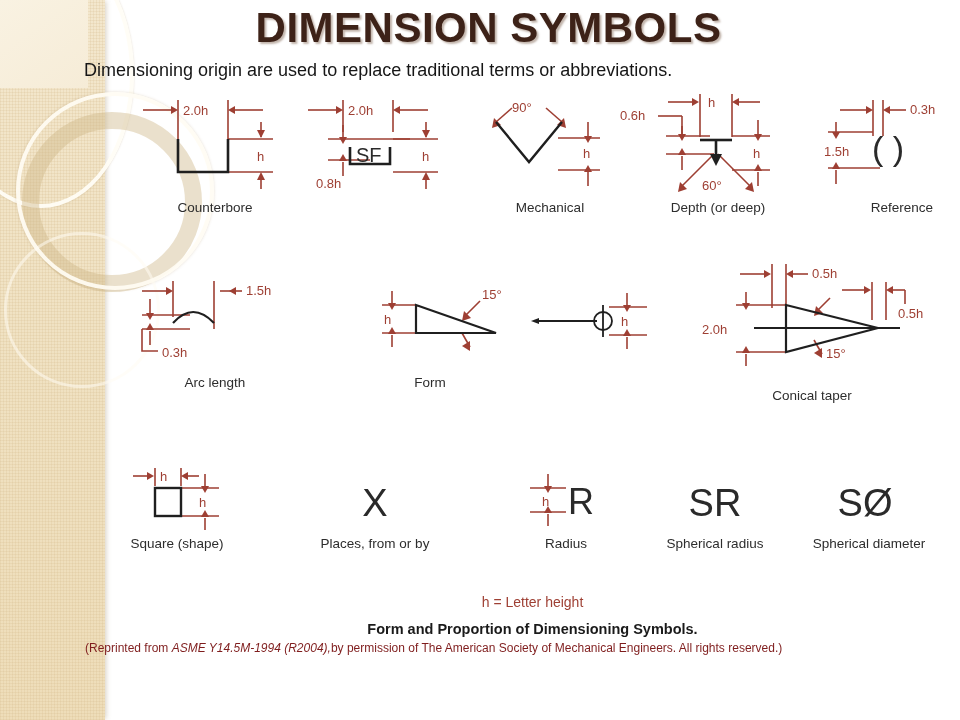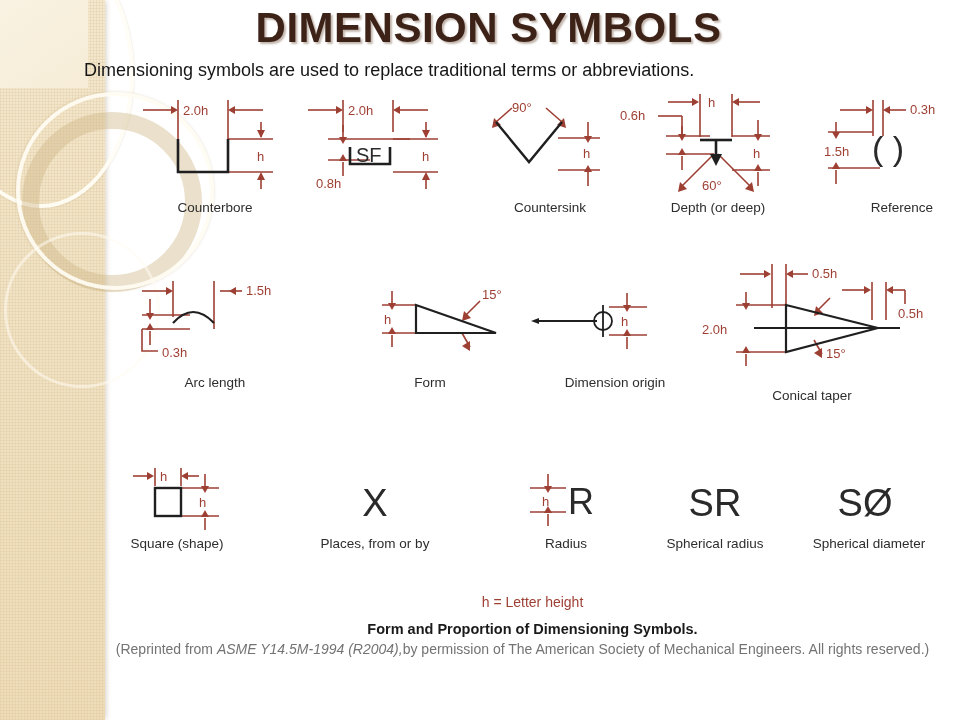--- a/index.html
+++ b/index.html
@@ -138,42 +138,42 @@
     text-align: center;
     font-size: 14.5px;
     font-weight: bold;
     color: #1a1a1a;
     font-family: "Liberation Sans", sans-serif;
   }
   .cap-sub {
     position: absolute;
     left: 85px; top: 641px;
     width: 875px;
-    text-align: center;
-    font-size: 14px;
-    color: #737373;
+    text-align: left;
+    font-size: 12px;
+    color: #7f1d1d;
     font-family: "Liberation Sans", sans-serif;
   }
   .cap-sub i { font-style: italic; }
 </style>
 </head>
 <body>
 
 <div id="slide">
 
   <div class="side-band">
     <div class="corner-square"></div>
     <div class="ring ring-a"></div>
     <div class="ring ring-c"></div>
     <div class="ring ring-b"></div>
     <div class="ring ring-d"></div>
   </div>
 
   <div class="slide-title">DIMENSION SYMBOLS</div>
-  <div class="slide-subtitle">Dimensioning symbols are used to replace traditional terms or abbreviations.</div>
+  <div class="slide-subtitle">Dimensioning origin are used to replace traditional terms or abbreviations.</div>
 
   <div class="figure">
 
     <div class="cell" style="left:10px; top:0;">
       <svg width="200" height="105" viewBox="0 0 200 105">
         <g stroke="#9e3f33" stroke-width="1.6" fill="none">
           <line x1="28" y1="18" x2="58" y2="18"></line>
           <path d="M56 14 l7 4 l-7 4 z" fill="#9e3f33" stroke="none"></path>
           <line x1="63" y1="8" x2="63" y2="55"></line>
           <line x1="113" y1="8" x2="113" y2="55"></line>
@@ -240,21 +240,21 @@
           <path d="M134 44 l4 7 l4 -7 z" fill="#9e3f33" stroke="none"></path>
           <line x1="138" y1="80" x2="138" y2="94"></line>
           <path d="M134 80 l4 -7 l4 7 z" fill="#9e3f33" stroke="none"></path>
         </g>
         <text class="dimtxt" x="62" y="20">90°</text>
         <text class="dimtxt" x="133" y="66">h</text>
         <g stroke="#1f1f1f" stroke-width="2.4" fill="none">
           <path d="M46 30 L79 70 L112 30"></path>
         </g>
       </svg>
-      <div class="cell-label" style="left:0; top:108px;">Countersink</div>
+      <div class="cell-label" style="left:0; top:108px;">Mechanical</div>
     </div>
 
     <div class="cell" style="left:505px; top:0;">
       <svg width="210" height="105" viewBox="0 0 210 105">
         <g stroke="#9e3f33" stroke-width="1.6" fill="none">
           <line x1="58" y1="10" x2="84" y2="10"></line>
           <path d="M82 6 l7 4 l-7 4 z" fill="#9e3f33" stroke="none"></path>
           <line x1="90" y1="2" x2="90" y2="45"></line>
           <line x1="122" y1="2" x2="122" y2="45"></line>
           <path d="M129 6 l-7 4 l7 4 z" fill="#9e3f33" stroke="none"></path>
@@ -374,21 +374,20 @@
           <path d="M118 69 l4 -7 l4 7 z" fill="#9e3f33" stroke="none"></path>
         </g>
         <text class="dimtxt" x="116" y="59">h</text>
         <g stroke="#1f1f1f" stroke-width="1.8" fill="none">
           <line x1="30" y1="54" x2="92" y2="54"></line>
           <path d="M34 51 l-8 3 l8 3 z" fill="#1f1f1f" stroke="none"></path>
           <circle cx="98" cy="54" r="9"></circle>
           <line x1="98" y1="38" x2="98" y2="70"></line>
         </g>
       </svg>
-      <div class="cell-label" style="left:10px; top:108px;">Dimension origin</div>
     </div>
 
     <div class="cell" style="left:595px; top:168px;">
       <svg width="240" height="115" viewBox="0 0 240 115">
         <g stroke="#9e3f33" stroke-width="1.6" fill="none">
           <line x1="40" y1="14" x2="66" y2="14"></line>
           <path d="M64 10 l7 4 l-7 4 z" fill="#9e3f33" stroke="none"></path>
           <line x1="72" y1="4" x2="72" y2="48"></line>
           <line x1="86" y1="4" x2="86" y2="48"></line>
           <path d="M93 10 l-7 4 l7 4 z" fill="#9e3f33" stroke="none"></path>

